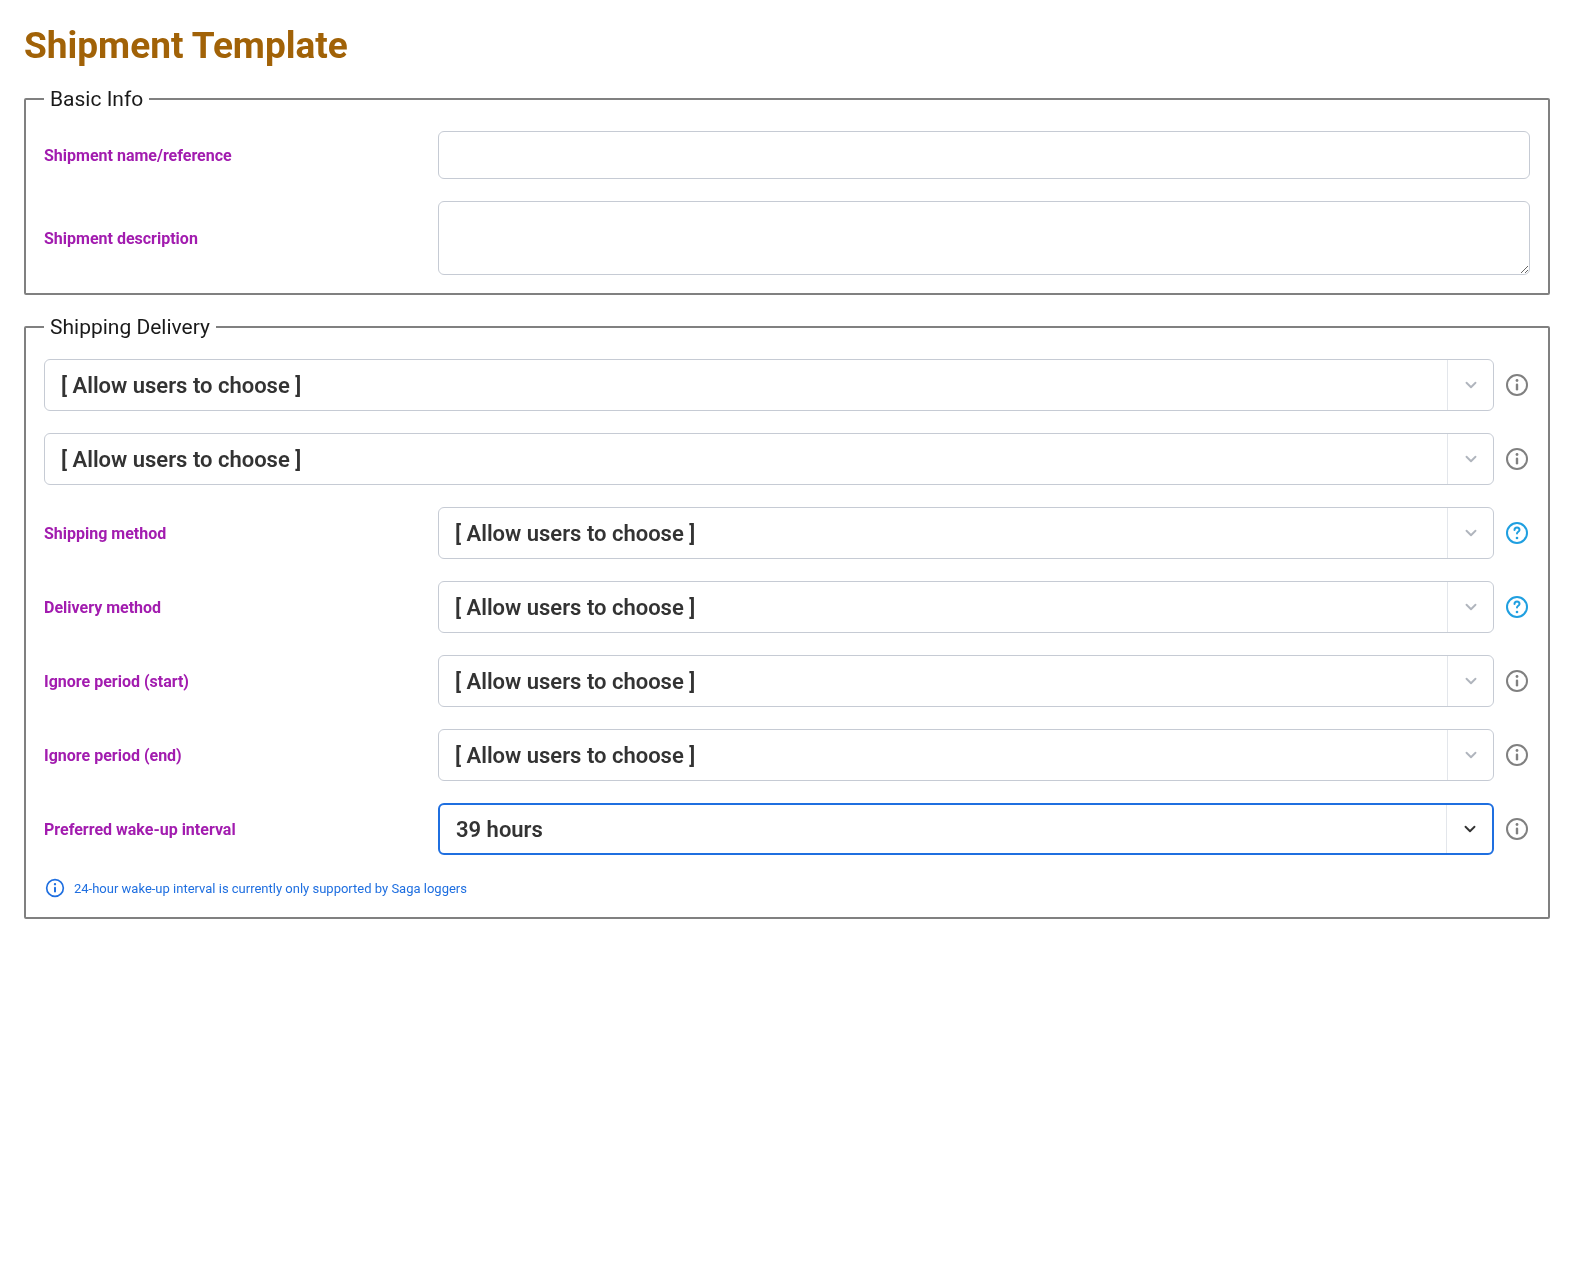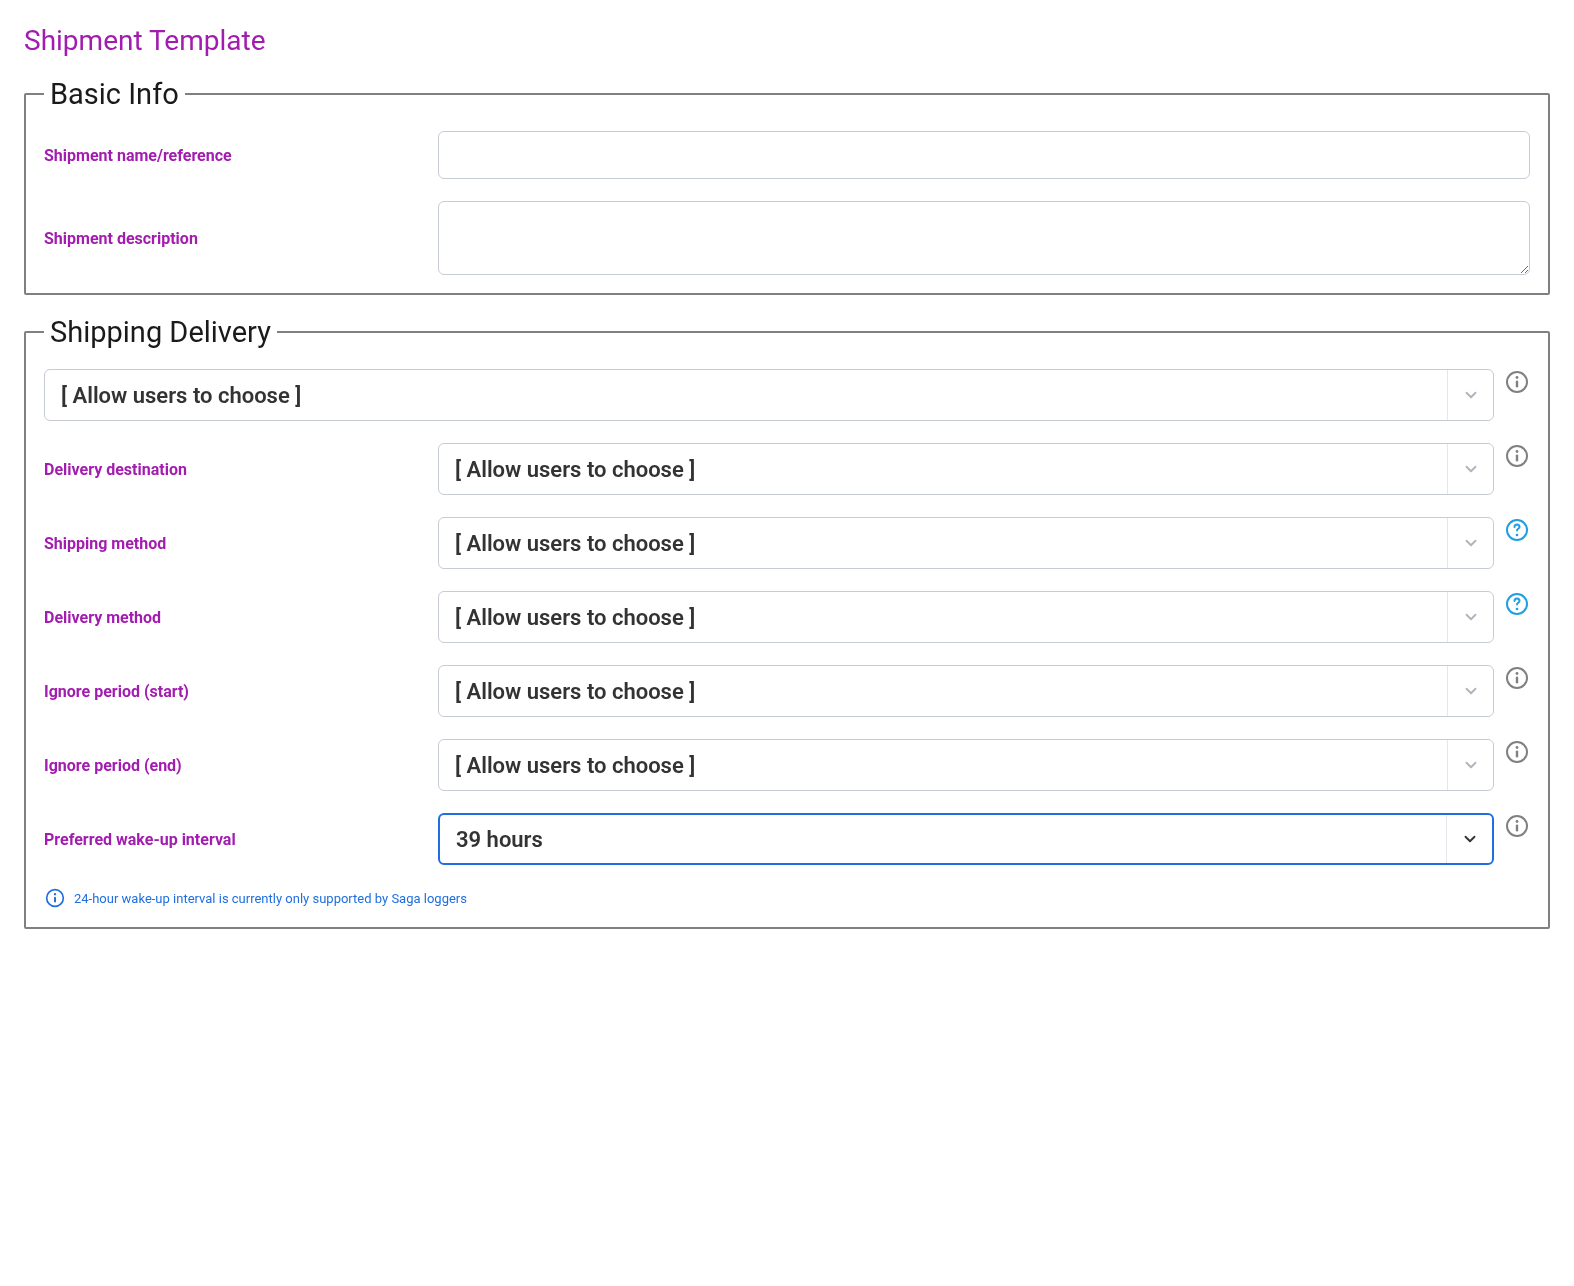--- a/index.html
+++ b/index.html
@@ -7,33 +7,33 @@
       margin: 0;
       padding: 0;
     }
     body {
       font-family: -apple-system, BlinkMacSystemFont, "Segoe UI", Roboto, Helvetica, Arial, sans-serif;
       background: #fff;
       padding: 24px;
       color: #1a1a1a;
     }
     .page-title {
-      font-size: 28px;
-      font-weight: 400;
-      color: #a21caf;
+      font-size: 37px;
+      font-weight: 700;
+      color: #a16207;
       margin-bottom: 20px;
     }
     fieldset {
       border: 2px solid #808080;
       border-radius: 2px;
       padding: 20px 18px 18px 18px;
       margin-bottom: 20px;
     }
     legend {
-      font-size: 29px;
+      font-size: 21px;
       font-weight: 400;
       color: #1a1a1a;
       padding: 0 6px;
     }
     .form-row {
       display: flex;
       align-items: center;
       gap: 14px;
       margin-bottom: 22px;
     }
@@ -62,20 +62,21 @@
       border-radius: 6px;
       padding: 10px 14px;
       font-size: 20px;
       background: #fff;
       resize: both;
       font-family: inherit;
     }
     .select-wrap {
       flex: 1;
       display: flex;
+      align-items: center;
       gap: 10px;
     }
     .select-box {
       flex: 1;
       position: relative;
       display: flex;
       align-items: center;
       height: 52px;
       border: 1px solid #c6cbd4;
       border-radius: 6px;
@@ -163,21 +164,20 @@
         <svg width="24" height="24" viewBox="0 0 24 24" fill="none">
             <circle cx="12" cy="12" r="10" stroke="#808080" stroke-width="2"></circle>
             <circle cx="12" cy="7.5" r="1.4" fill="#808080"></circle>
             <rect x="10.8" y="10.5" width="2.4" height="7" rx="1.2" fill="#808080"></rect>
           </svg>
       </span>
     </div>
   </div>
 
   <div class="form-row">
-    <label class="form-label">Delivery destination</label>
     <div class="select-wrap">
       <div class="select-box">
         <span class="select-value">[ Allow users to choose ]</span>
         <span class="select-caret">
           <svg width="18" height="18" viewBox="0 0 24 24" fill="none">
               <path d="M6 9l6 6 6-6" stroke="#b0b5bd" stroke-width="2.5" stroke-linecap="round" stroke-linejoin="round"></path>
             </svg>
         </span>
       </div>
       <span class="info-icon">

